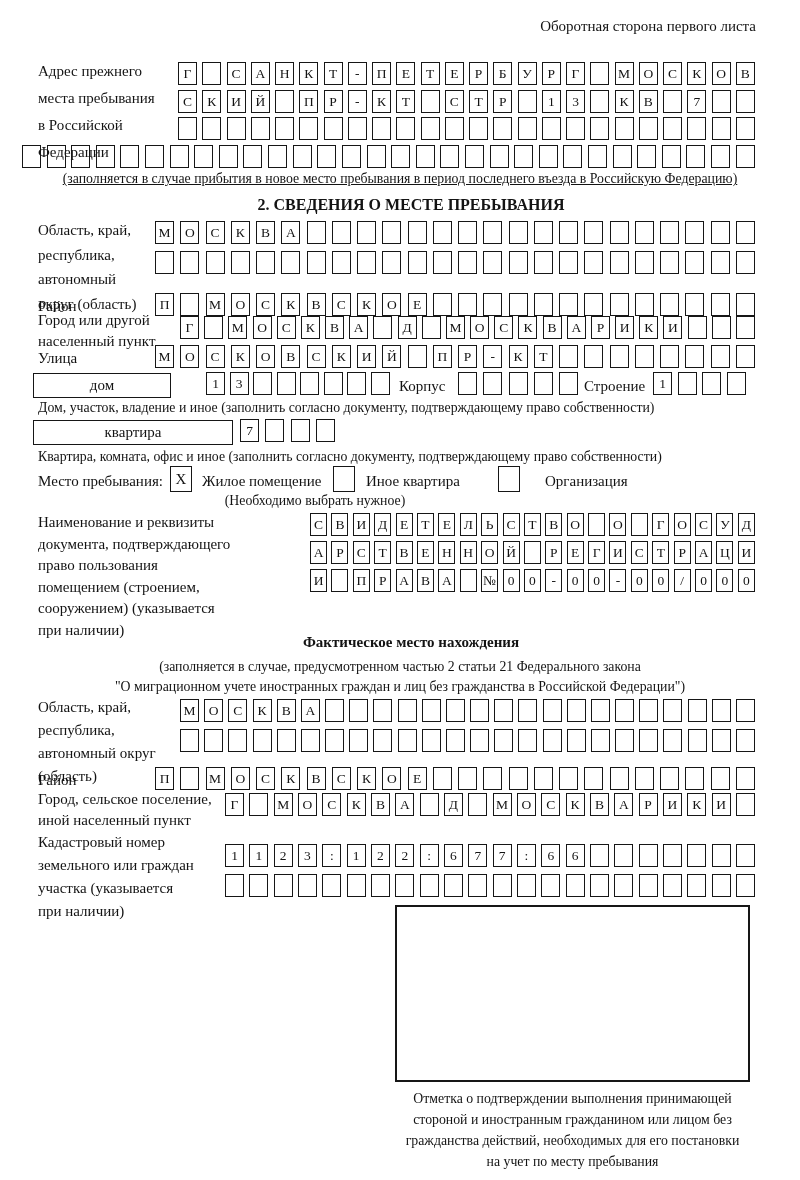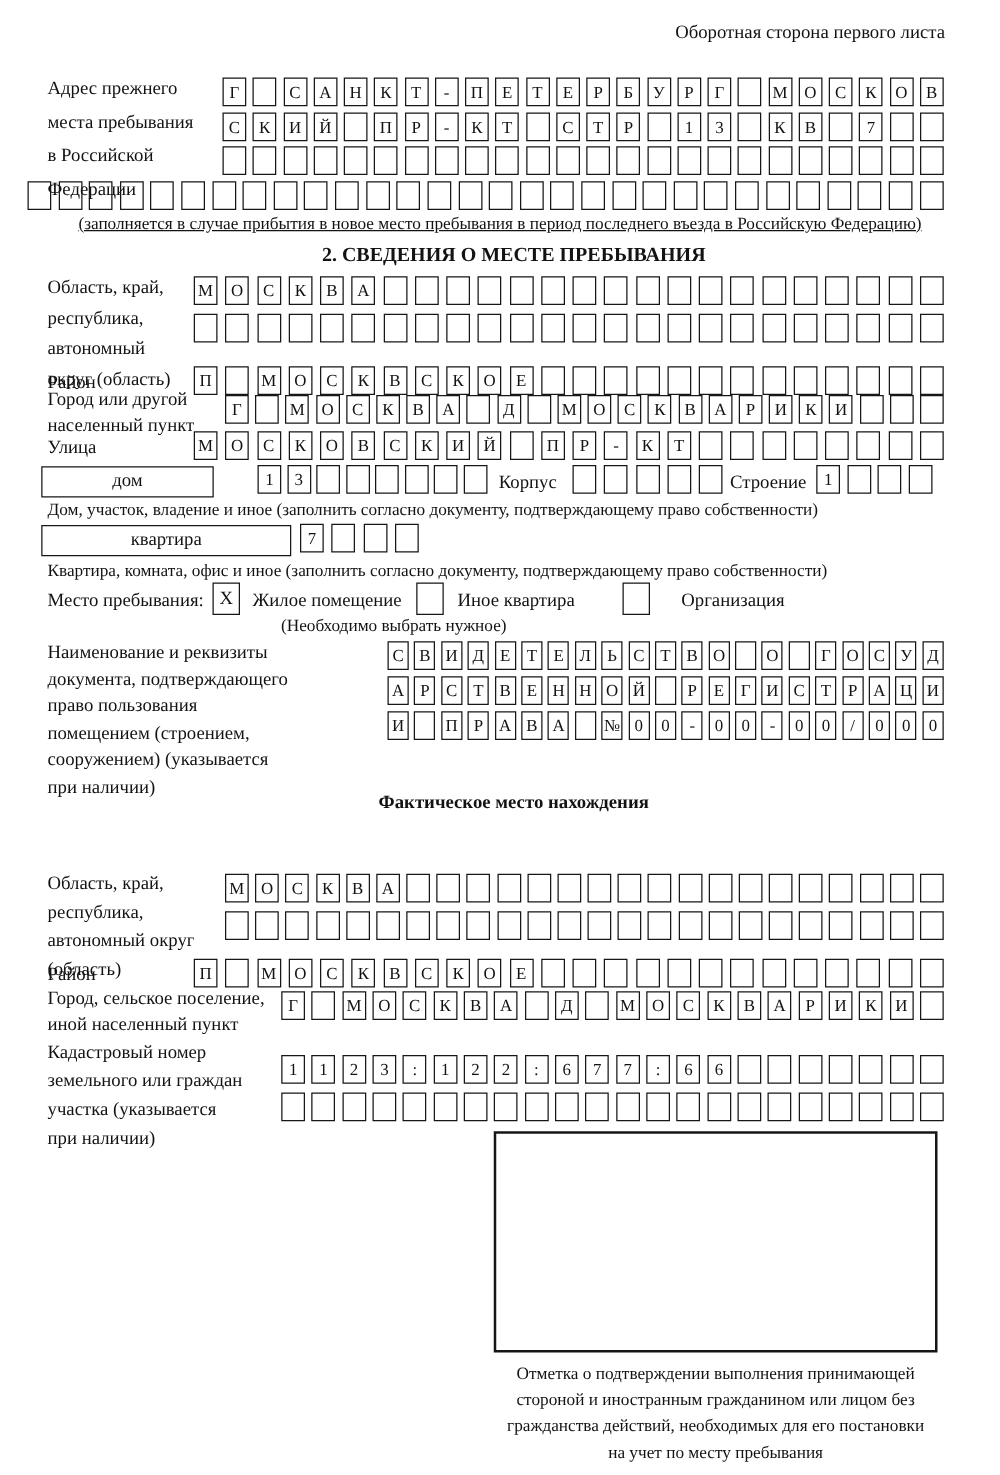--- a/index.html
+++ b/index.html
@@ -412,20 +412,24 @@
       <span class="cl cl-sm">-</span>
       <span class="cl cl-sm">0</span>
       <span class="cl cl-sm">0</span>
       <span class="cl cl-sm">/</span>
       <span class="cl cl-sm">0</span>
       <span class="cl cl-sm">0</span>
       <span class="cl cl-sm">0</span>
     </div>
 
   <div class="abs center bold" style="left:0;top:634px;width:800px;font-size:15px;">Фактическое место нахождения</div>
+  <div class="note center lines" style="left:0;top:657px;width:800px;line-height:19.5px;">
+      <div>(заполняется в случае, предусмотренном частью 2 статьи 21 Федерального закона</div>
+      <div>"О миграционном учете иностранных граждан и лиц без гражданства в Российской Федерации")</div>
+    </div>
 
   <div class="lbl lines" style="left:38px;top:696px;line-height:23px;">
       <div>Область, край,</div>
       <div>республика,</div>
       <div>автономный округ</div>
       <div>(область)</div>
     </div>
   <div class="grid" style="left:180px;top:699px;width:575px;">
       <span class="cl">М</span>
       <span class="cl">О</span>

